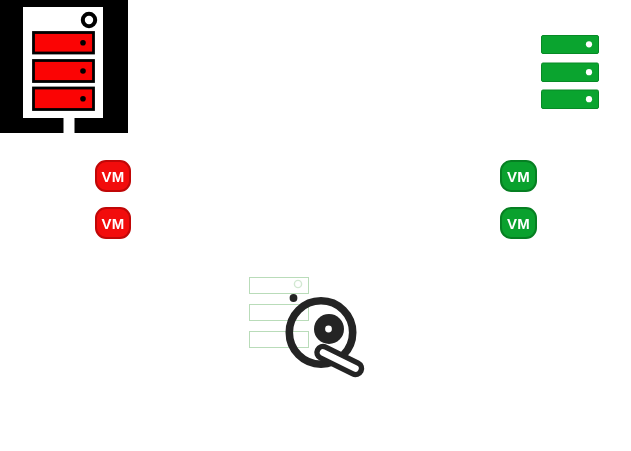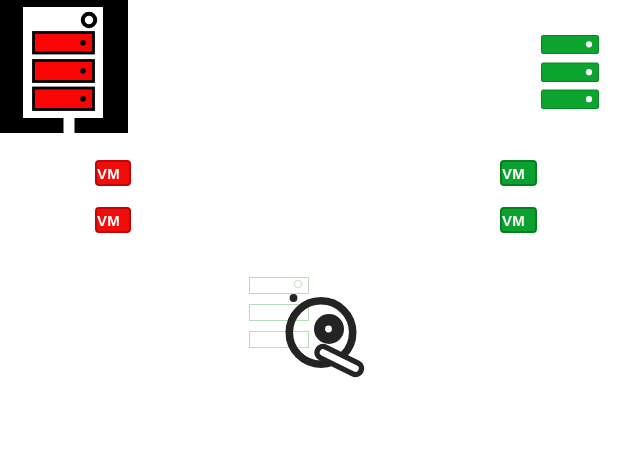--- a/index.html
+++ b/index.html
@@ -10,30 +10,31 @@
     background: var(--white, #ffffff);
     overflow: hidden;
     font-family: "Liberation Sans", sans-serif;
   }
   .abs { position: absolute; }
 
   
   .vm-badge {
     position: absolute;
     width: 36px;
-    height: 26px;
+    height: 32px;
     box-sizing: border-box;
     display: flex;
     align-items: center;
+    justify-content: center;
     color: #ffffff;
     font-weight: bold;
     font-size: 15px;
     letter-spacing: 0.3px;
     line-height: 1;
-    border-radius: 4px;
+    border-radius: 11px;
   }
   .vm-red {
     background: var(--badge-red, #f20c0c);
     border: 2px solid var(--badge-red-border, #c00707);
   }
   .vm-green {
     width: 37px;
     background: var(--badge-green, #0aa12e);
     border: 2px solid var(--badge-green-border, #067f22);
   }

